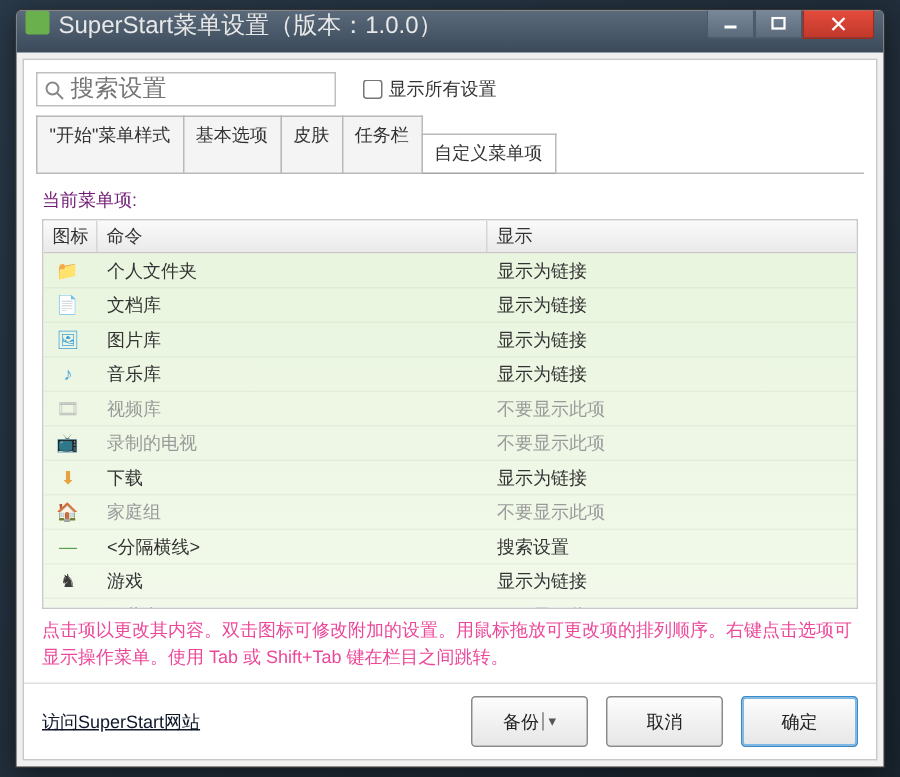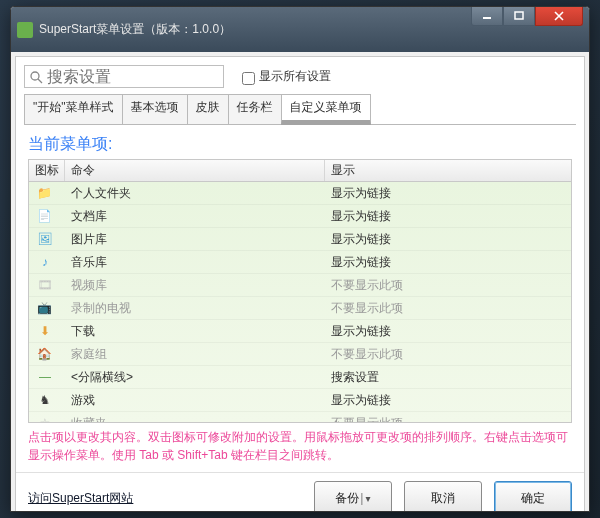--- a/index.html
+++ b/index.html
@@ -1,37 +1,37 @@
 <!DOCTYPE html>
 <html><head>
 <meta charset="utf-8">
 <style>
   * { box-sizing: border-box; margin: 0; padding: 0; font-family: "Microsoft YaHei", "Segoe UI", Tahoma, sans-serif; }
   body { background: linear-gradient(135deg, #2a3a4a, #1a252f); width: 600px; height: 518px; overflow: hidden; }
   .window { position: absolute; left: 10px; top: 6px; width: 580px; height: 506px; background: #f0f0f0; border: 1px solid #333; border-radius: 4px 4px 0 0; box-shadow: 0 4px 20px rgba(0,0,0,0.5); overflow: hidden; }
-  .titlebar { height: 45px; background: linear-gradient(#5a6a7a, #3a4a5a); display: flex; align-items: center; padding: 0 6px; color: #e8e8e8; font-size: 12px; }
+  .titlebar { height: 28px; background: linear-gradient(#5a6a7a, #3a4a5a); display: flex; align-items: flex-start; padding: 0 6px; color: #e8e8e8; font-size: 16px; }
   .titlebar-icon { width: 16px; height: 16px; background: #6ab04c; border-radius: 2px; margin-right: 6px; }
   .titlebar-text { flex: 1; }
   .win-btns { display: flex; align-items: flex-start; height: 100%; }
   .win-btn { width: 32px; height: 20px; display: flex; align-items: center; justify-content: center; font-size: 11px; color: #fff; margin-top: -1px; }
   .win-btn.min, .win-btn.max { background: linear-gradient(#7a8a9a,#5a6a7a); border: 1px solid #4a5a6a; border-top: none; }
   .win-btn.min { border-radius: 0 0 0 3px; }
   .win-btn.close { background: linear-gradient(#e74c3c,#c0392b); border: 1px solid #a02a1c; border-top: none; border-radius: 0 0 3px 0; width: 48px; }
   .client { background: #fff; margin: 4px; border: 1px solid #c8c8c8; height: calc(100% - 36px); display: flex; flex-direction: column; }
   .toprow { display: flex; align-items: center; padding: 8px 8px 6px 8px; gap: 18px; }
   .searchbox { display: flex; align-items: center; width: 200px; height: 23px; border: 1px solid #bfbfbf; background: #fff; padding: 0 4px; }
   .searchbox svg { flex-shrink: 0; }
   .searchbox input { border: none; outline: none; font-size: 16px; padding-left: 4px; width: 100%; color: #777; }
-  .chk-all { display: flex; align-items: flex-end; font-size: 12px; color: #333; gap: 4px; }
+  .chk-all { display: flex; align-items: center; font-size: 12px; color: #333; gap: 4px; }
   .chk-all input { width: 13px; height: 13px; }
   .tabs { display: flex; padding: 0 8px; font-size: 12px; }
   .tab { padding: 4px 8px; border: 1px solid #b9b9b9; border-bottom: none; background: #f4f4f4; margin-right: -1px; color: #333; }
-  .tab.active { background: #fff; border-bottom: 5px solid #a3a3a3; position: relative; z-index: 2; }
+  .tab.active { background: #fff; border-bottom: 1px solid #a3a3a3; position: relative; z-index: 2; margin-top: 12px; }
   .tabline { border-top: 1px solid #b9b9b9; margin: 0 8px; position: relative; top: -1px; }
-  .label-cur { font-size: 16px; padding: 8px 12px 4px 12px; color: #3b82f6; }
+  .label-cur { font-size: 12px; padding: 8px 12px 4px 12px; color: #701a75; }
   .listwrap { margin: 0 12px; border: 1px solid #c8c8c8; flex: 1; display: flex; flex-direction: column; overflow: hidden; min-height: 0; }
   .listhead { display: flex; background: linear-gradient(#fafafa,#eaeaea); border-bottom: 1px solid #c8c8c8; font-size: 12px; color: #333; height: 22px; align-items: center; }
   .col-icon { width: 36px; padding-left: 6px; border-right: 1px solid #d6d6d6; height: 100%; display: flex; align-items: center; }
   .col-cmd { width: 260px; padding-left: 6px; border-right: 1px solid #d6d6d6; height: 100%; display: flex; align-items: center; }
   .col-disp { flex: 1; padding-left: 6px; height: 100%; display: flex; align-items: center; }
   .listbody { flex: 1; overflow-y: scroll; background: linear-gradient(180deg, #e9f5df 0%, #f2f9ea 100%); }
   .listbody::-webkit-scrollbar { width: 16px; }
   .listbody::-webkit-scrollbar-track { background: #f0f0f0; border-left: 1px solid #d6d6d6; }
   .listbody::-webkit-scrollbar-thumb { background: #cdcdcd; border: 1px solid #a8a8a8; border-radius: 2px; }
   .row { display: flex; height: 23px; align-items: center; border-bottom: 1px solid rgba(0,0,0,0.04); font-size: 12px; }

